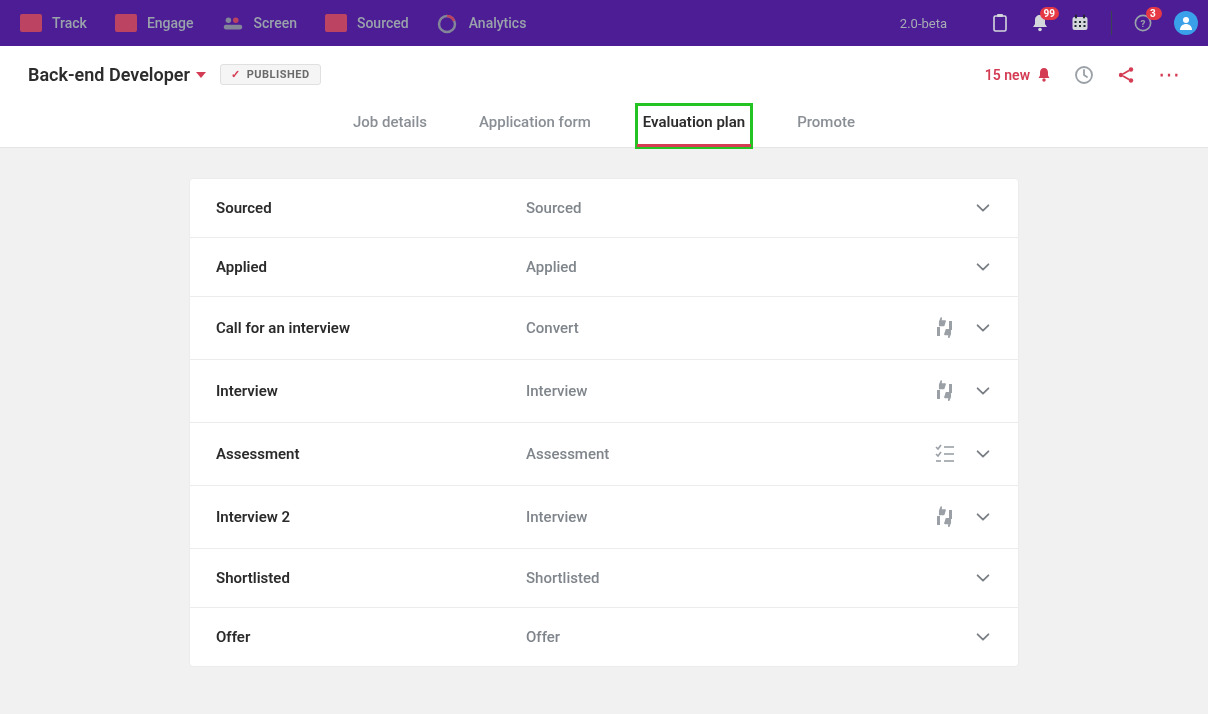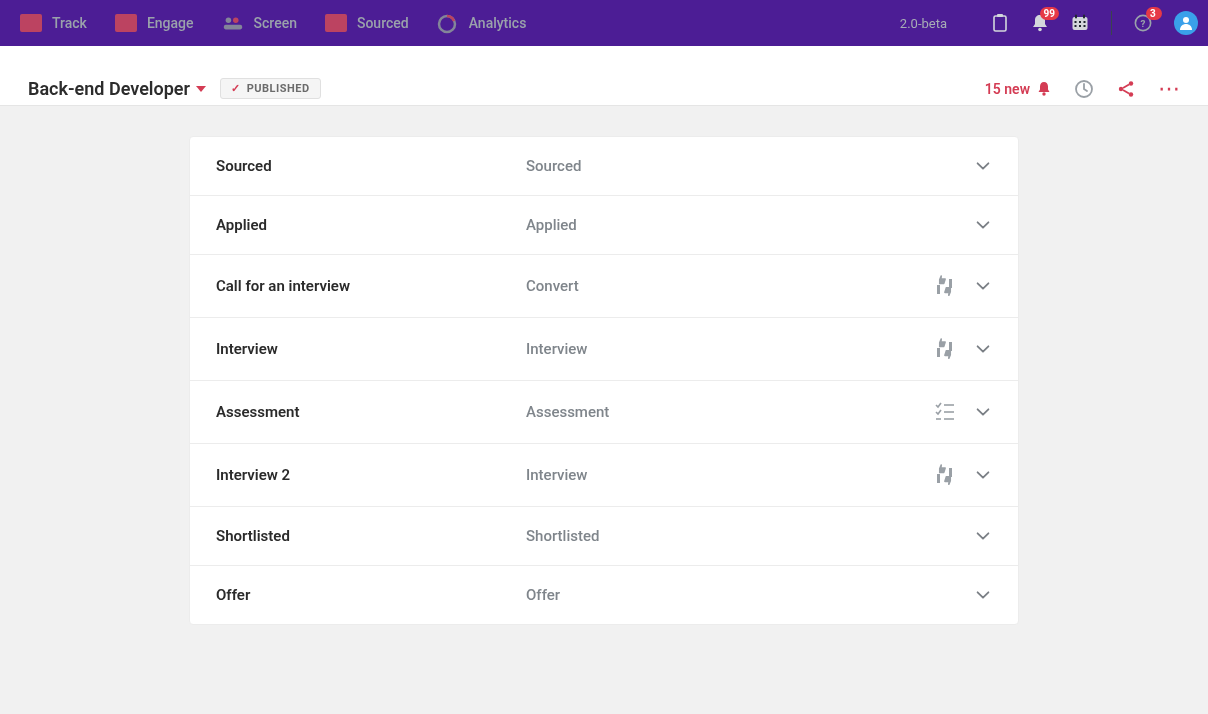--- a/index.html
+++ b/index.html
@@ -14,21 +14,21 @@
   .navicon.analytics { background:transparent; }
   .topright { display:flex; align-items:center; gap:22px; }
   .version { color:#a7adb5; font-size:13px; margin-right:22px;}
   .topicon { width:18px; height:18px; color:#d3d7dc; position:relative; cursor:pointer; display:flex; align-items:center; justify-content:center;}
   .badge { position:absolute; top:-7px; right:-10px; background:#e63946; color:#fff; font-size:10px; font-weight:700; border-radius:8px; padding:0 4px; line-height:13px; min-width:16px; text-align:left;}
   .vsep { width:1px; height:24px; background:#3a434f; }
   .avatar { width:24px; height:24px; border-radius:50%; background:#3aa0ea; display:flex; align-items:center; justify-content:center; color:#fff; }
   
   
   .jobheader { background:#fff; border-bottom:1px solid #e5e5e5; }
-  .jobheader-row { display:flex; align-items:center; justify-content:space-between; padding:32px 28px 6px 28px; }
+  .jobheader-row { display:flex; align-items:center; justify-content:space-between; padding:18px 28px 6px 28px; }
   .jobtitle-wrap { display:flex; align-items:center; gap:14px; }
   .jobtitle { font-size:18px; font-weight:600; color:#2c2c2c; display:flex; align-items:center; gap:6px; cursor:pointer;}
   .caret-down { width:0;height:0;border-left:5px solid transparent;border-right:5px solid transparent;border-top:6px solid #d43c54; }
   .pub-badge { border:1px solid #e0e0e0; background:#f5f5f5; border-radius:3px; padding:3px 10px; font-size:11px; letter-spacing:.5px; color:#6b6b6b; font-weight:700; display:flex; align-items:center; gap:6px;}
   .pub-check { color:#d43c54; font-weight:700; }
   .jobright { display:flex; align-items:center; gap:22px; }
   .newcount { color:#d43c54; font-size:14px; font-weight:600; display:flex; align-items:flex-start; gap:6px; cursor:pointer;}
   .bell-red { width:16px; height:16px; }
   .hdricon { width:20px; height:20px; color:#9aa0a6; cursor:pointer; display:flex;align-items:center;justify-content:center;}
   .hdricon.share { color:#d43c54; }
@@ -164,20 +164,26 @@
       <span class="hdricon share">
         <svg width="18" height="18" viewBox="0 0 18 18">
             <circle cx="14" cy="3.5" r="2.2" fill="#d43c54"></circle>
             <circle cx="4" cy="9" r="2.2" fill="#d43c54"></circle>
             <circle cx="14" cy="14.5" r="2.2" fill="#d43c54"></circle>
             <path d="M12 4.5 L6 8 M6 10 L12 13.5" stroke="#d43c54" stroke-width="1.8"></path>
           </svg>
       </span>
       <span class="dots">⋯</span>
     </div>
+  </div>
+  <div class="tabs">
+    <div class="tab"><span>Job details</span></div>
+    <div class="tab"><span>Application form</span></div>
+    <div class="tab active highlight"><span>Evaluation plan</span></div>
+    <div class="tab"><span>Promote</span></div>
   </div>
 </div>
 
 <div class="content">
   <div class="panel" id="stages-panel">
       <div class="stage">
         <div class="stage-name">Sourced</div>
         <div class="stage-type">Sourced</div>
         <div class="stage-icons">
           <span style="width:22px"></span>

